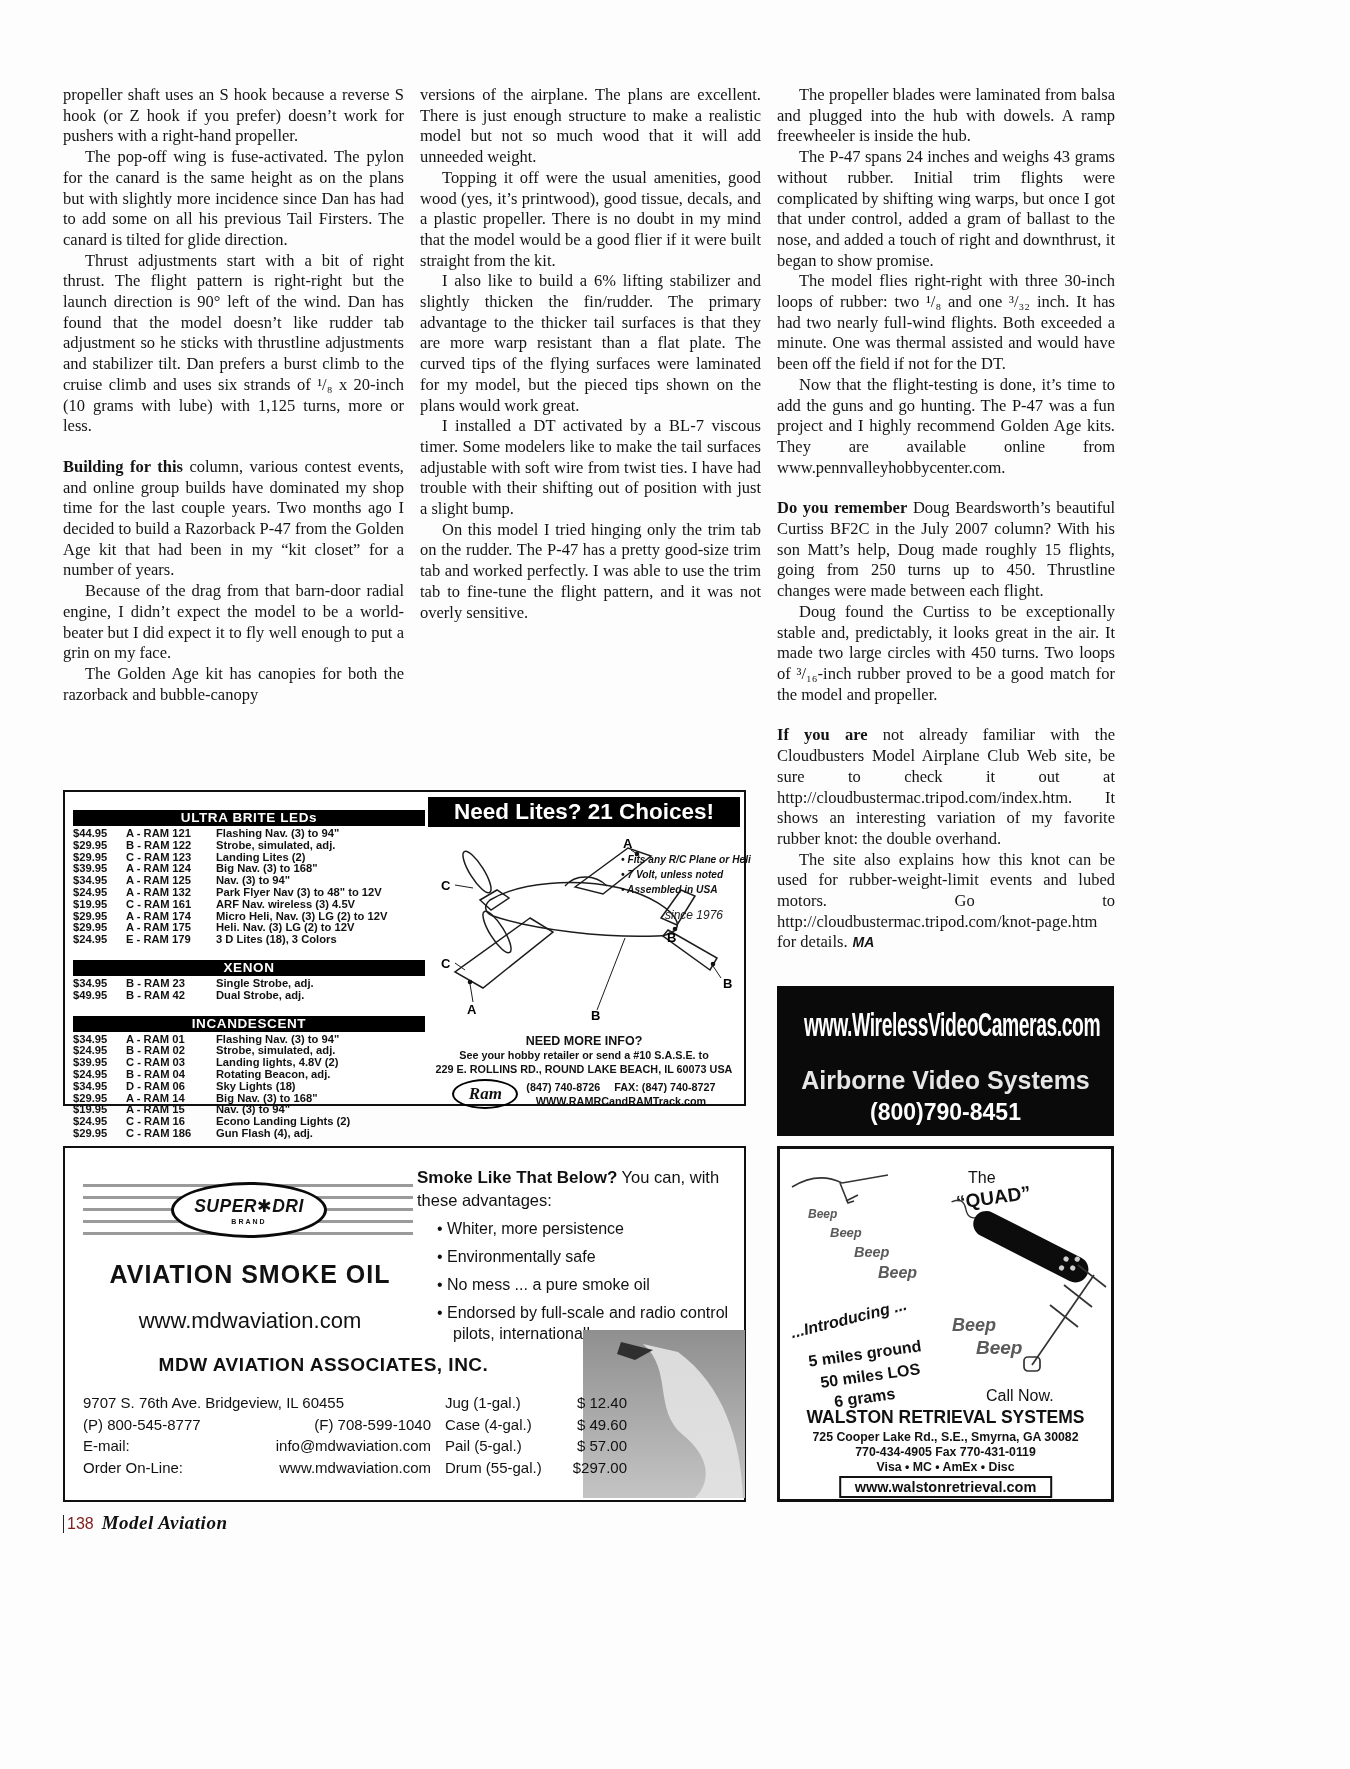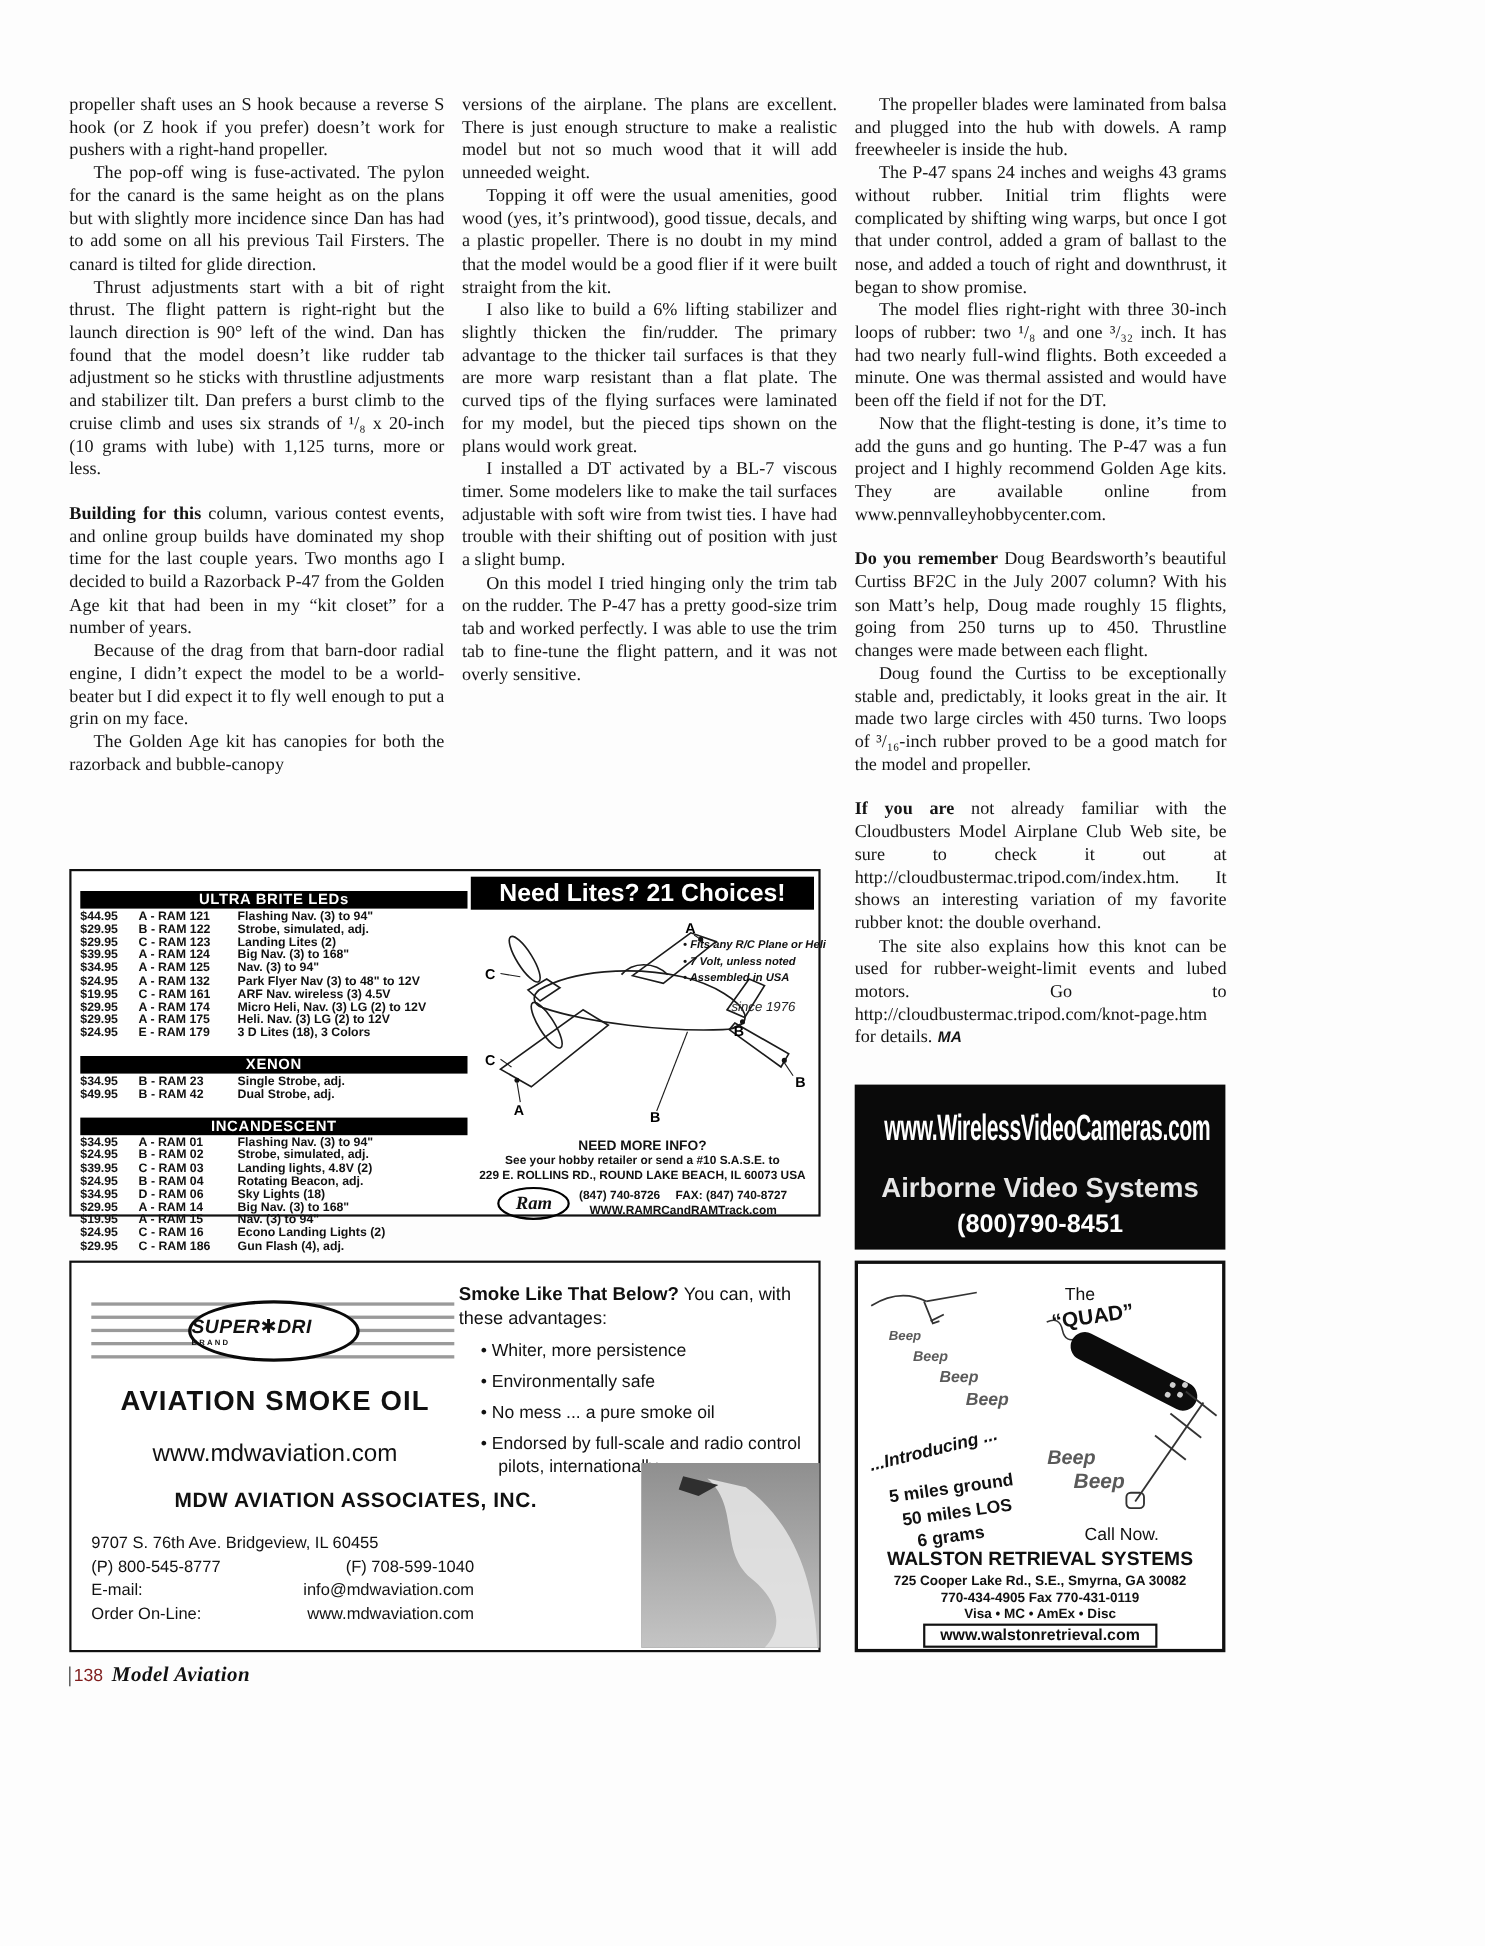--- a/index.html
+++ b/index.html
@@ -42,21 +42,21 @@
   .ram-phone-line { font-weight:700; font-size:10.8px; line-height:14px; display:flex; gap:14px; justify-content:center; }
   .ram-web { font-weight:700; font-size:10.8px; line-height:14px; }
   .plane-label { font:700 13px "Liberation Sans",sans-serif; fill:#000; }
 
   
   .mdw-ad { position:absolute; left:63px; top:1146px; width:683px; height:356px; border:2px solid #101010; background:#fff;
             font-family:"Liberation Sans","DejaVu Sans",sans-serif; color:#111; }
   .mdw-stripes { position:absolute; left:18px; top:22px; width:330px; height:80px; }
   .stripe { position:absolute; left:0; width:100%; height:3px; background:#9a9a9a; }
   .mdw-oval { position:absolute; left:88px; top:12px; width:156px; height:56px; border:3.5px solid #0a0a0a; border-radius:50%;
-              background:#fff; display:flex; flex-direction:column; align-items:flex-start; justify-content:center; }
+              background:#fff; display:flex; flex-direction:column; align-items:center; justify-content:center; }
   .mdw-oval-name { font-weight:700; font-style:italic; font-size:17.5px; letter-spacing:0.5px; }
   .mdw-oval-sub { font-size:7px; font-weight:700; letter-spacing:2px; margin-top:1px; }
   .mdw-title { position:absolute; left:10px; top:112px; width:350px; text-align:center; font-weight:700; font-size:25px; letter-spacing:1px; }
   .mdw-url { position:absolute; left:10px; top:160px; width:350px; text-align:center; font-size:22px; }
   .mdw-pitch { position:absolute; left:352px; top:18px; width:322px; font-size:16.5px; line-height:22px; }
   .mdw-pitch b { font-size:17px; }
   .mdw-bullets { position:absolute; left:372px; top:70px; width:300px; font-size:16px; line-height:21px; }
   .mdw-bullet { margin-bottom:7px; padding-left:16px; text-indent:-16px; }
   .mdw-bullet::before { content:"•  "; }
   .mdw-photo { position:absolute; left:518px; top:182px; width:162px; height:168px; overflow:hidden; background:#9c9c9c; }
@@ -414,20 +414,42 @@
           <span>E-mail:</span>
           <span>info@mdwaviation.com</span>
         </div>
 
         <div class="mdw-contact-row">
           <span>Order On-Line:</span>
           <span>www.mdwaviation.com</span>
         </div>
       </div>
 
+    <div class="mdw-prices">
+
+        <div class="mdw-price-row">
+          <span>Jug (1-gal.)</span>
+          <span>$ 12.40</span>
+        </div>
+
+        <div class="mdw-price-row">
+          <span>Case (4-gal.)</span>
+          <span>$ 49.60</span>
+        </div>
+
+        <div class="mdw-price-row">
+          <span>Pail (5-gal.)</span>
+          <span>$ 57.00</span>
+        </div>
+
+        <div class="mdw-price-row">
+          <span>Drum (55-gal.)</span>
+          <span>$297.00</span>
+        </div>
+      </div>
   </div>
 
   <div class="wvc-ad">
     <div class="wvc-url">www.WirelessVideoCameras.com</div>
     <div class="wvc-line2">Airborne Video Systems</div>
     <div class="wvc-phone">(800)790-8451</div>
   </div>
 
   <div class="wal-ad">
 

